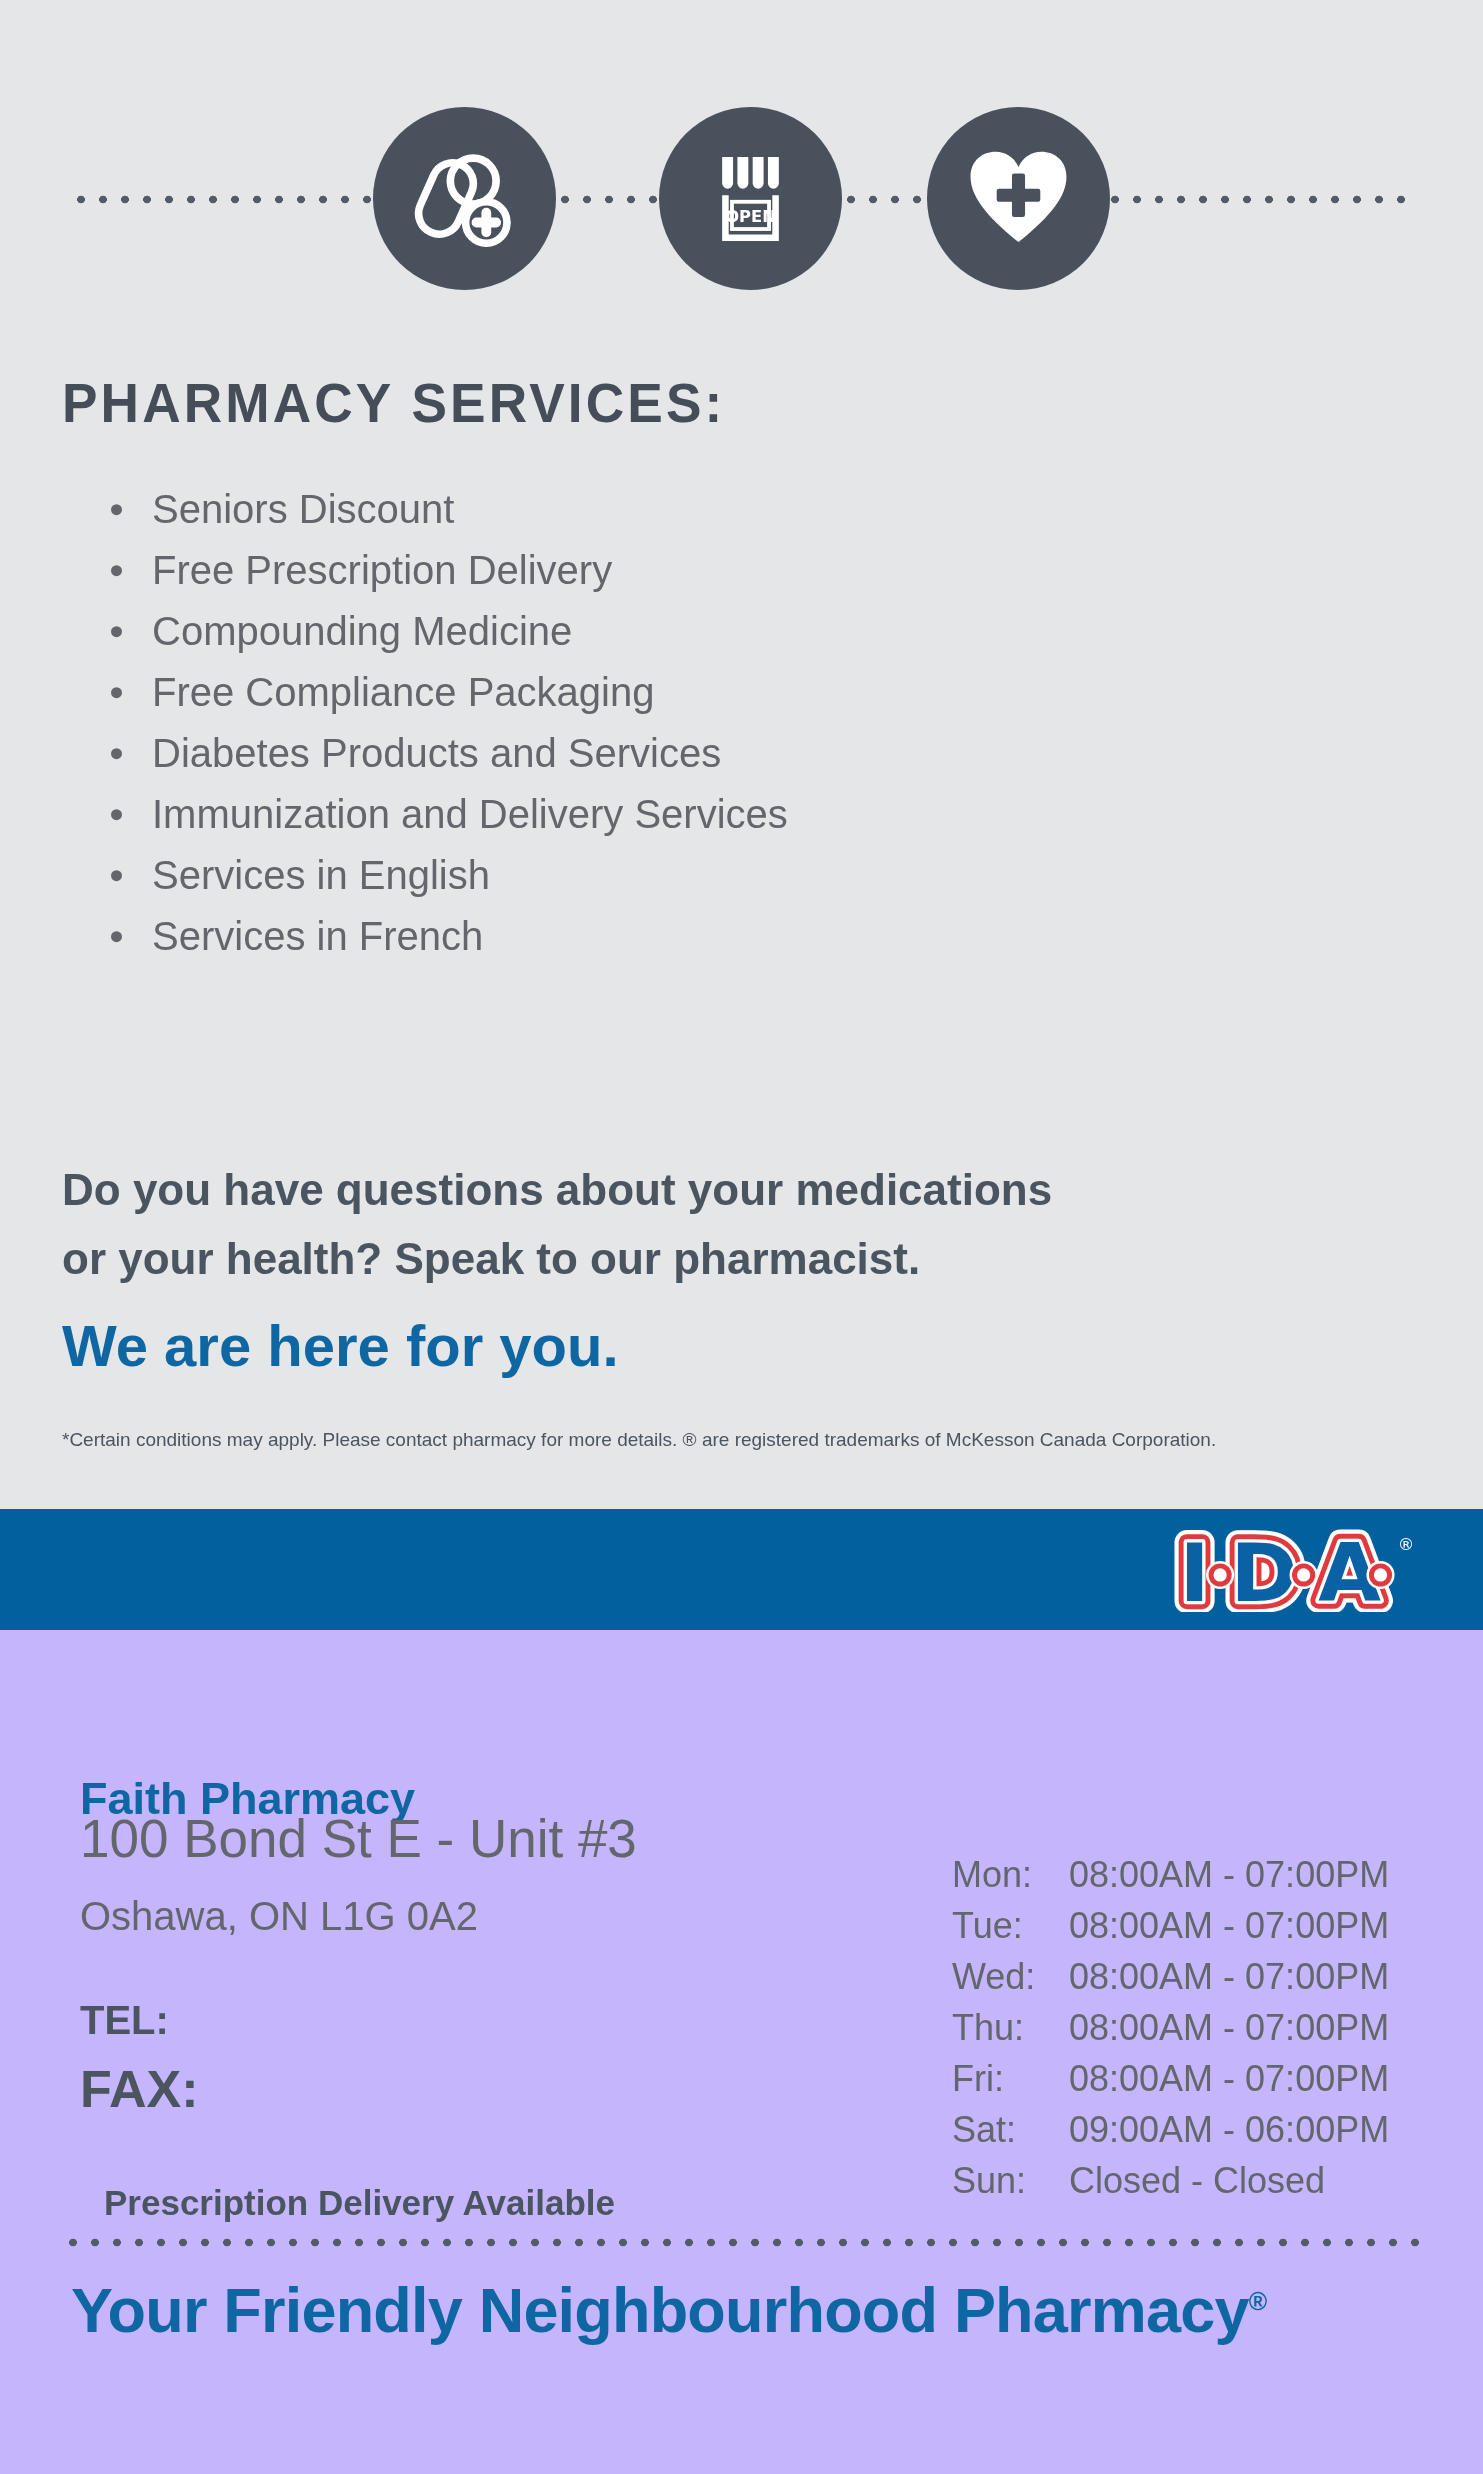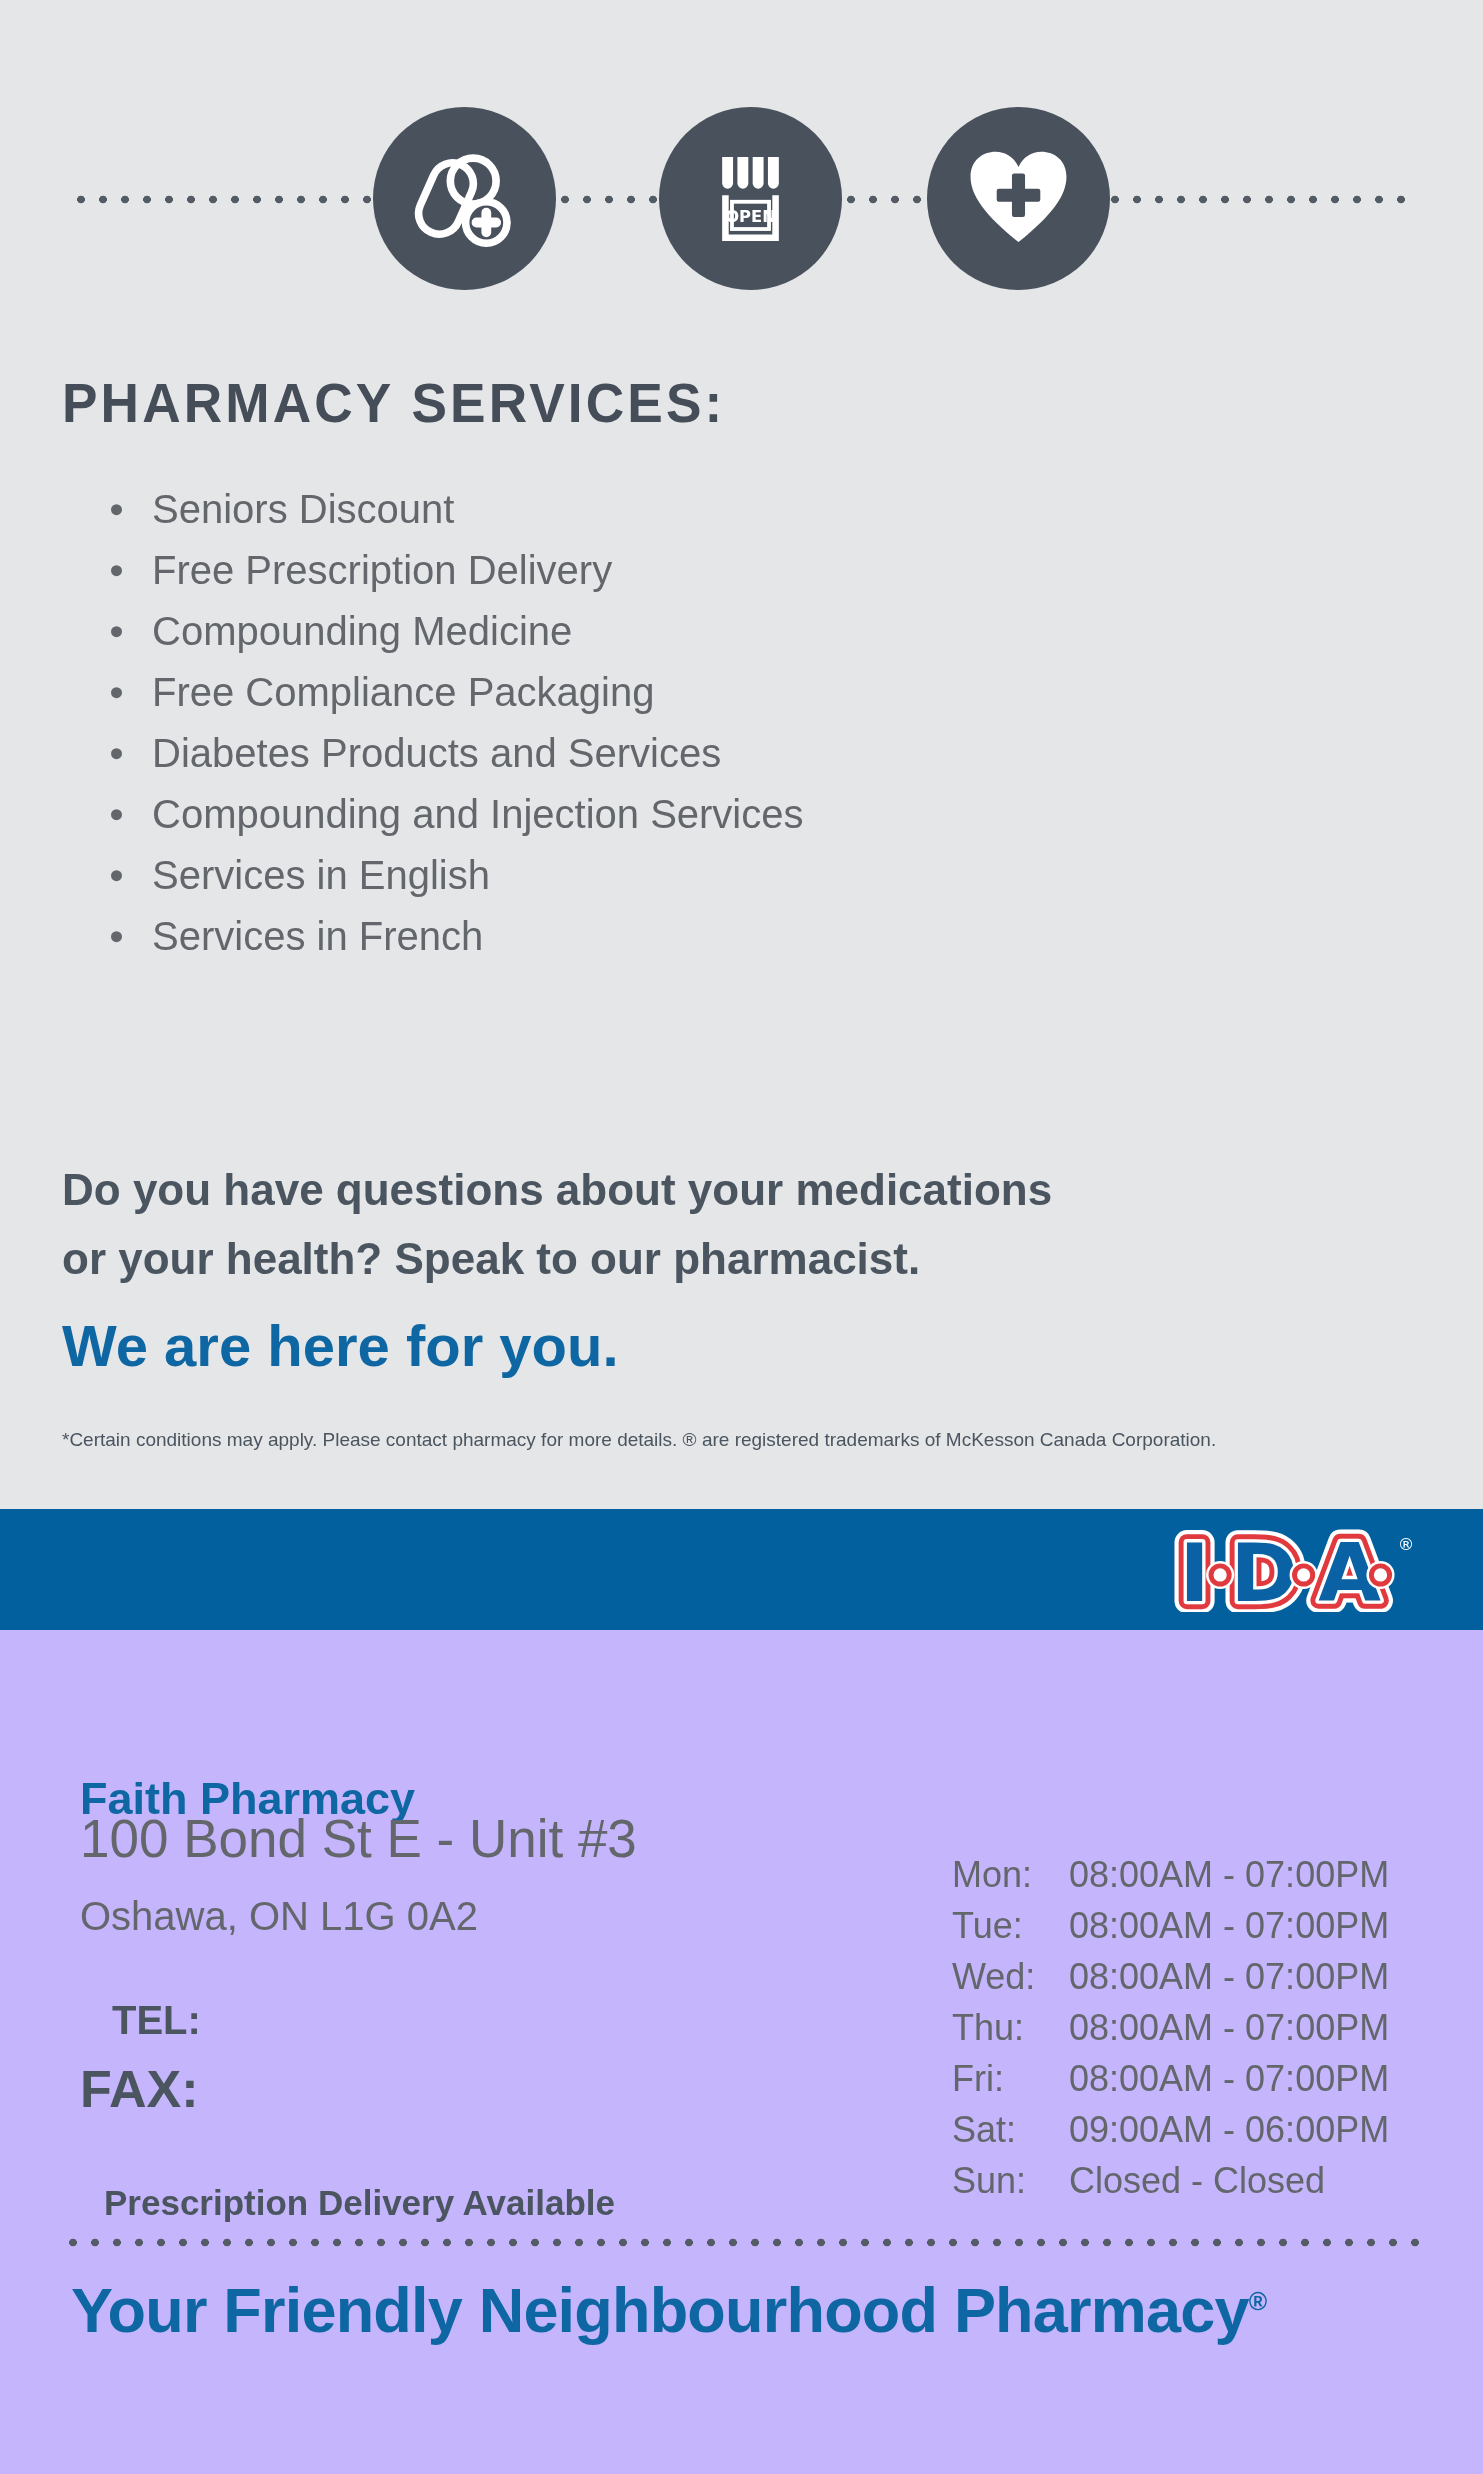--- a/index.html
+++ b/index.html
@@ -30,21 +30,21 @@
 
   .question{position:absolute;left:62px;top:1155px;font-size:44px;line-height:69px;font-weight:700;color:#4b5560;white-space:nowrap;}
   .we-are-here{position:absolute;left:62px;top:1312px;font-size:58px;font-weight:700;color:#0e67a3;white-space:nowrap;}
   .disclaimer{position:absolute;left:62px;top:1429px;font-size:19px;color:#4b5560;white-space:nowrap;}
 
   .ida-logo{position:absolute;left:1173px;top:1528px;width:248px;height:84px;}
 
   .pharmacy-name{position:absolute;left:80px;top:1773px;font-size:45px;font-weight:700;color:#0e67a3;white-space:nowrap;}
   .address-line1{position:absolute;left:80px;top:1808px;font-size:53px;color:#63676c;white-space:nowrap;}
   .address-line2{position:absolute;left:80px;top:1894px;font-size:40px;color:#63676c;white-space:nowrap;text-align:center;}
-  .tel-label{position:absolute;left:80px;top:1998px;font-size:40px;font-weight:700;color:#4b5560;margin-left:32px;}
+  .tel-label{position:absolute;left:80px;top:1998px;font-size:40px;font-weight:700;color:#4b5560;}
   .fax-label{position:absolute;left:80px;top:2059px;font-size:52px;font-weight:700;color:#4b5560;}
   .delivery-note{position:absolute;left:80px;top:2183px;font-size:35px;font-weight:700;color:#4b5560;white-space:nowrap;margin-left:24px;}
 
   .hours{position:absolute;left:952px;top:1849px;}
   .hours-row{display:flex;line-height:51px;font-size:36px;color:#63676c;}
   .hours-row .day{width:117px;}
   .hours-row .time{white-space:nowrap;}
 
   .tagline{position:absolute;left:71px;top:2274px;font-size:63px;font-weight:700;color:#0e67a3;
     letter-spacing:-0.8px;white-space:nowrap;}
@@ -98,21 +98,21 @@
   </div>
 
   <div class="services-heading">PHARMACY SERVICES:</div>
 
   <ul class="services-list">
     <li>Seniors Discount</li>
     <li>Free Prescription Delivery</li>
     <li>Compounding Medicine</li>
     <li>Free Compliance Packaging</li>
     <li>Diabetes Products and Services</li>
-    <li>Compounding and Injection Services</li>
+    <li>Immunization and Delivery Services</li>
     <li>Services in English</li>
     <li>Services in French</li>
   </ul>
 
   <div class="question">
     <div>Do you have questions about your medications</div>
     <div>or your health? Speak to our pharmacist.</div>
   </div>
 
   <div class="we-are-here">We are here for you.</div>

